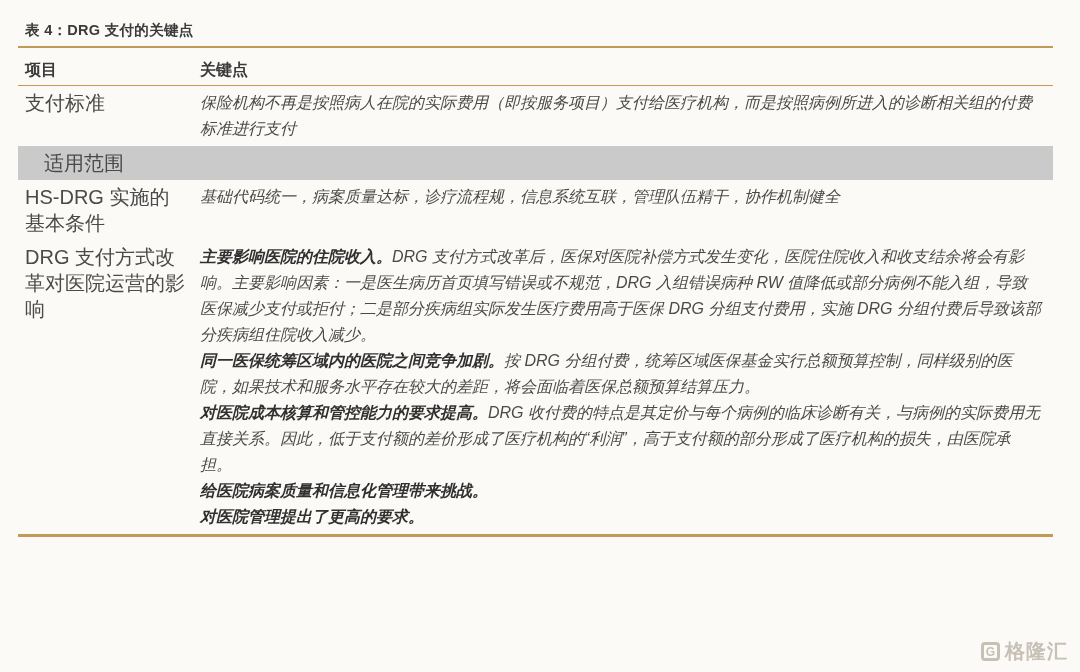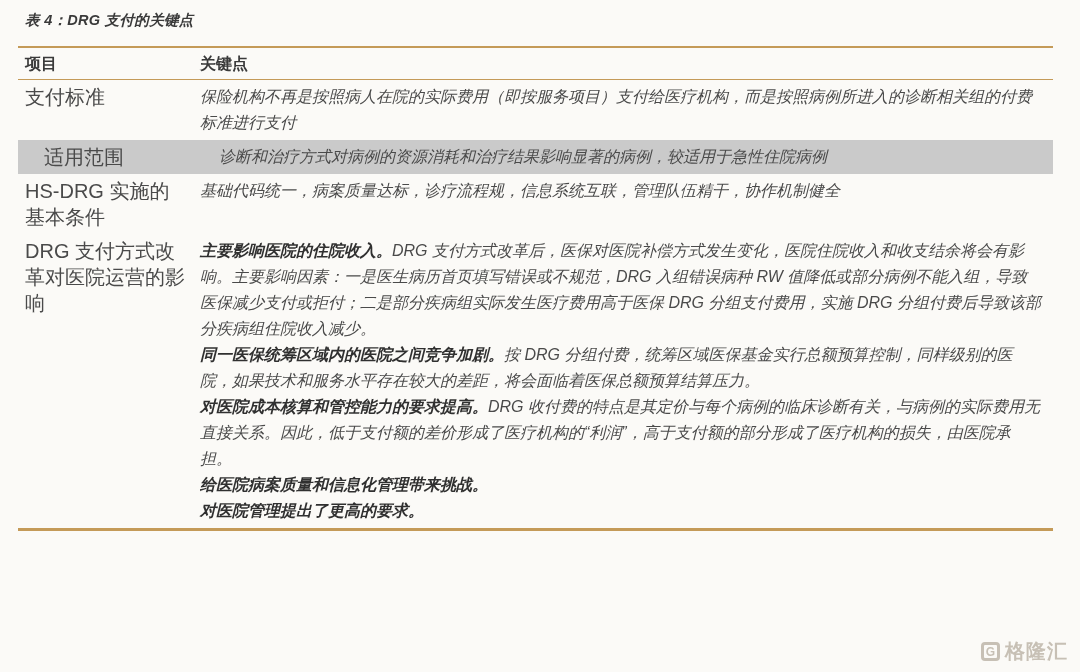--- a/index.html
+++ b/index.html
@@ -5,36 +5,35 @@
   * { box-sizing: border-box; margin: 0; padding: 0; }
   html, body { width: 1080px; height: 672px; }
   body {
     font-family: "Liberation Sans", "DejaVu Sans", sans-serif;
     background: var(--page_bg, #FBFAF7);
     overflow: hidden;
   }
   .page { position: relative; width: 1080px; height: 672px; }
 
   .title {
-    position: absolute; left: 25px; top: 11px;
+    position: absolute; left: 25px; top: 21px;
     font-size: 14.5px; font-weight: 700; color: var(--title_text, #3A3A3A);
     letter-spacing: 0.3px;
-    font-style: italic;
   }
 
   .table {
     position: absolute; left: 18px; top: 46px; width: 1035px;
     border-top: 2px solid var(--accent_line, #C49A58);
     border-bottom: 3px solid var(--accent_line, #C49A58);
   }
 
   .thead {
     display: flex;
     border-bottom: 1.5px solid var(--accent_line, #C49A58);
-    padding: 5px 0 5px;
+    padding: 11px 0 5px;
   }
   .thead .col { font-size: 16px; font-weight: 700; color: var(--title_text, #3A3A3A); line-height: 21px; }
   .thead .col-item { flex: 0 0 182px; padding-left: 7px; }
   .thead .col-key  { flex: 1; }
 
   .row { display: flex; padding: 4px 0; }
   .row.shaded { background: var(--row_shade, #CACACA); padding-left: 19px; }
 
   .row-label {
     flex: 0 0 182px; padding-left: 7px; padding-right: 14px;
@@ -84,23 +83,20 @@
 
     <div class="row">
       <div class="row-label">支付标准</div>
       <div class="row-content">
         <p><span class="lead"></span><span>保险机构不再是按照病人在院的实际费用（即按服务项目）支付给医疗机构，而是按照病例所进入的诊断相关组的付费标准进行支付</span></p>
       </div>
     </div>
 
     <div class="row shaded">
       <div class="row-label">适用范围</div>
-      <div class="row-content">
-        <p><span class="lead"></span><span>诊断和治疗方式对病例的资源消耗和治疗结果影响显著的病例，较适用于急性住院病例</span></p>
-      </div>
     </div>
 
     <div class="row">
       <div class="row-label">HS-DRG 实施的基本条件</div>
       <div class="row-content">
         <p><span class="lead"></span><span>基础代码统一，病案质量达标，诊疗流程规，信息系统互联，管理队伍精干，协作机制健全</span></p>
       </div>
     </div>
 
 

